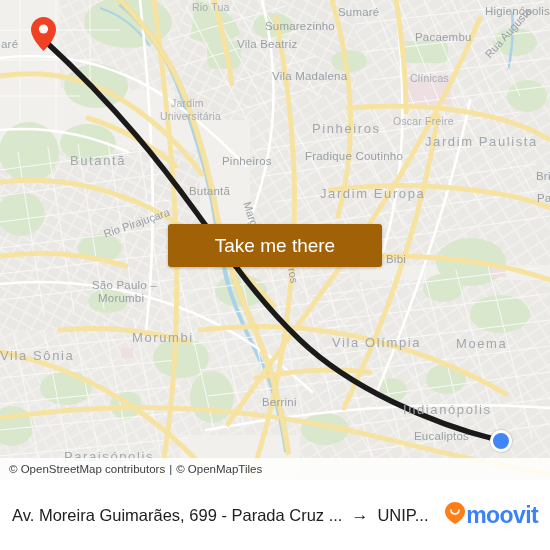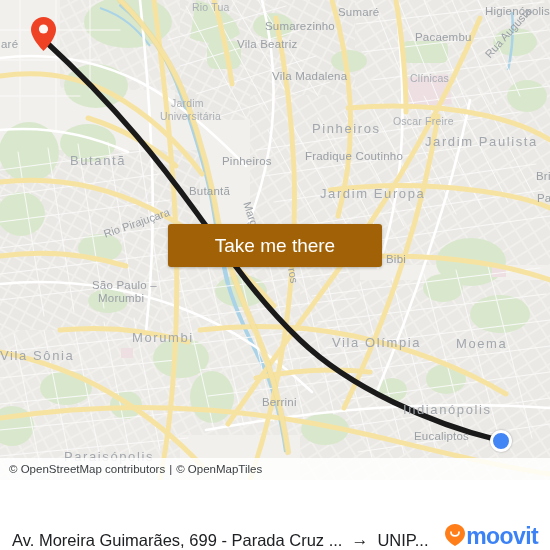--- a/index.html
+++ b/index.html
@@ -38,21 +38,21 @@
          cursor:pointer; box-shadow:0 1px 3px rgba(0,0,0,.25); }
 
   
   #attrib { position:absolute; left:0; bottom:0; width:550px; height:22px;
             background:rgba(255,255,255,.85); display:flex; align-items:center;
             padding-left:9px; font-size:11.5px; color:#3c4043; }
   .sep { padding:0 4px; color:#3c4043; }
 
   
   #footer { position:absolute; left:0; top:480px; width:550px; height:70px;
-            background:#fff; display:flex; align-items:flex-end; padding:0 12px; }
+            background:#fff; display:flex; align-items:center; padding:0 12px; }
   #route-text { display:flex; align-items:center; flex:1; min-width:0;
                 font-size:16.5px; color:#202124; }
   #origin-label { white-space:nowrap; overflow:hidden; }
   #arrow-icon { margin:0 9px; font-size:17px; color:#202124; flex:none; }
   #dest-label { white-space:nowrap; flex:none; }
   #moovit-logo { display:flex; align-items:center; flex:none; margin-left:8px; }
   #moovit-text { font-size:23px; font-weight:bold; color:#3b82f6;
                  letter-spacing:-.6px; margin-left:1px; }
 </style>
 </head>

